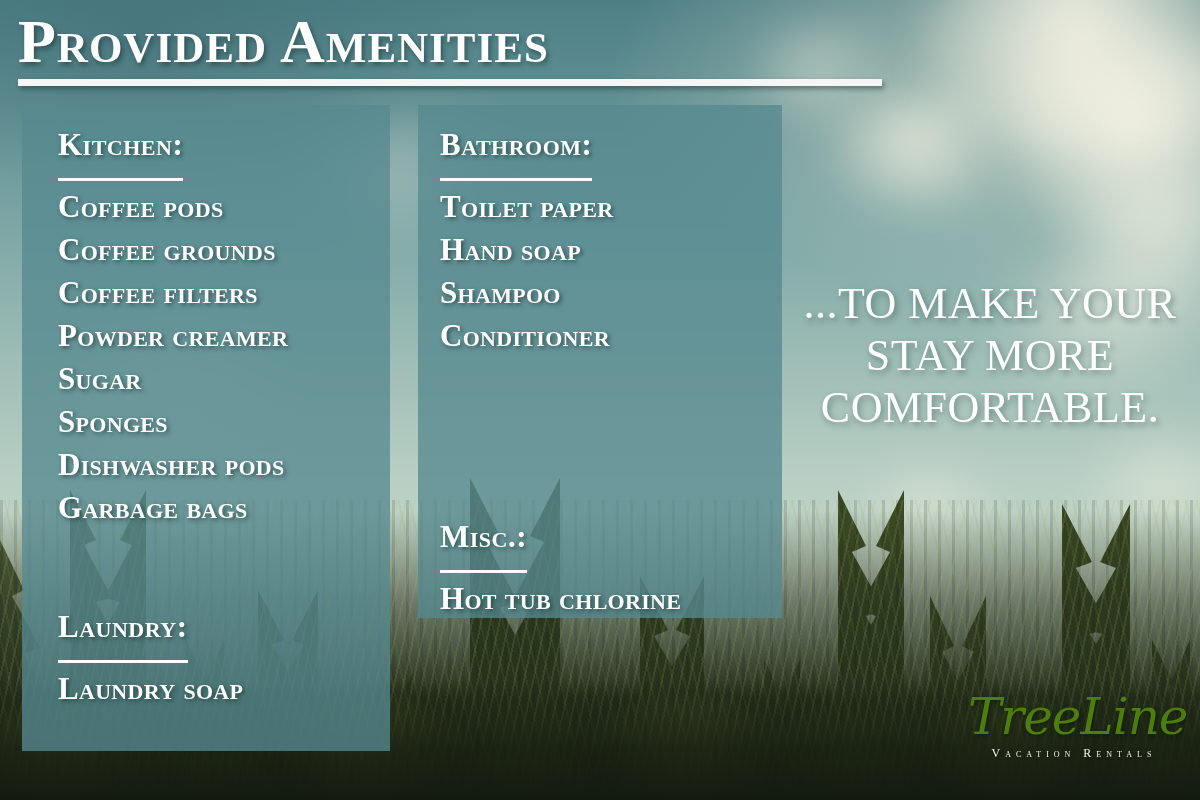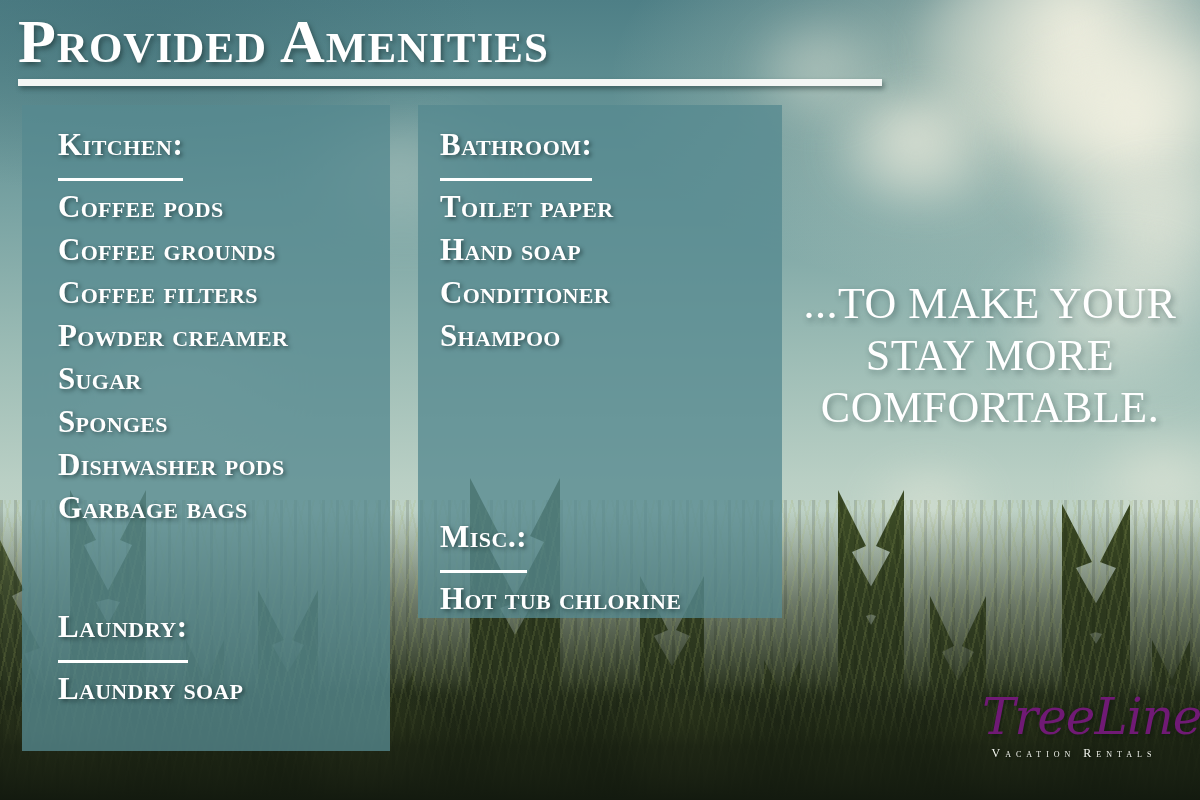--- a/index.html
+++ b/index.html
@@ -189,24 +189,23 @@
     left: 968px;
     top: 690px;
     width: 212px;
     text-align: center;
   }
   .logo-script {
     font-family: "DejaVu Serif", serif;
     font-style: italic;
     font-size: 50px;
     line-height: 54px;
-    color: #701a75;
+    color: #4d7c0f;
     text-shadow: 1px 2px 5px rgba(10,20,10,.65);
     letter-spacing: -1px;
-    margin-left: 14px;
   }
   .logo-sub {
     margin-top: 2px;
     font-size: 12px;
     font-variant: small-caps;
     letter-spacing: 5px;
     color: #f4f6ef;
     text-shadow: 1px 1px 3px rgba(10,20,10,.8);
   }
 </style>
@@ -307,22 +306,22 @@
     <ul class="item-list">
       <li>Laundry soap</li>
     </ul>
   </div>
 
   <div class="list-block lb-bathroom">
     <div class="group-heading">Bathroom:</div>
     <ul class="item-list">
       <li>Toilet paper</li>
       <li>Hand soap</li>
+      <li>Shampoo</li>
       <li>Conditioner</li>
-      <li>Shampoo</li>
     </ul>
   </div>
 
   <div class="list-block lb-misc">
     <div class="group-heading">Misc.:</div>
     <ul class="item-list">
       <li>Hot tub chlorine</li>
     </ul>
   </div>
 

